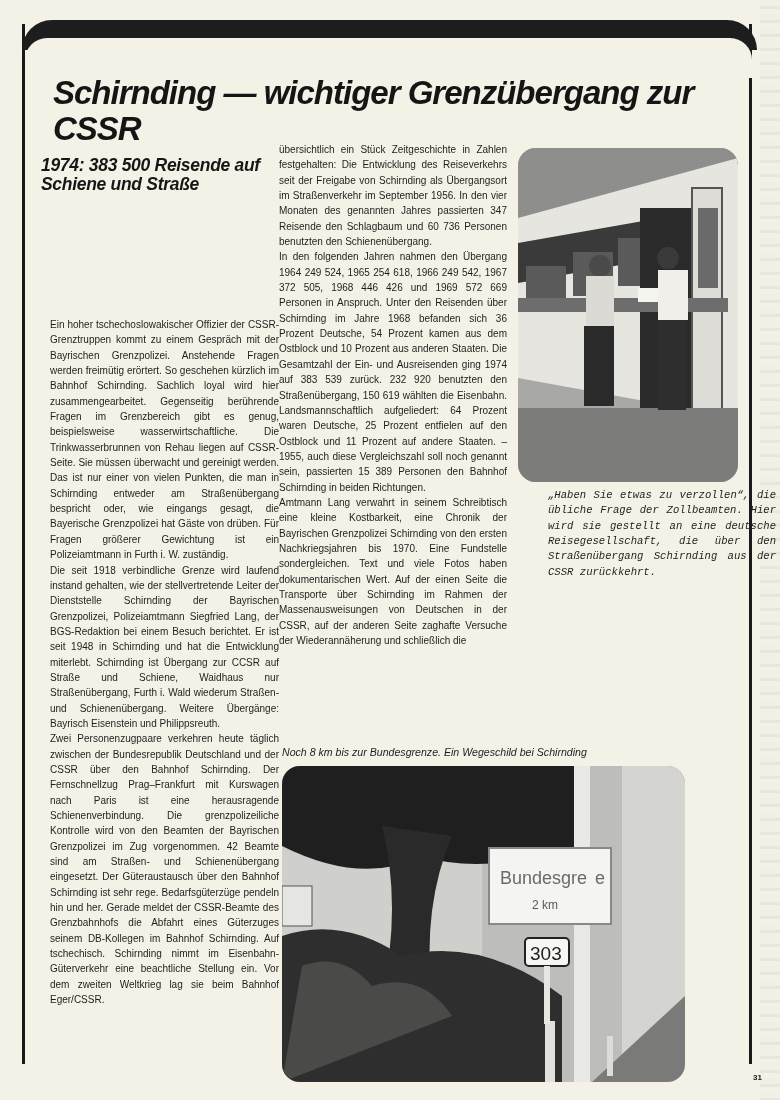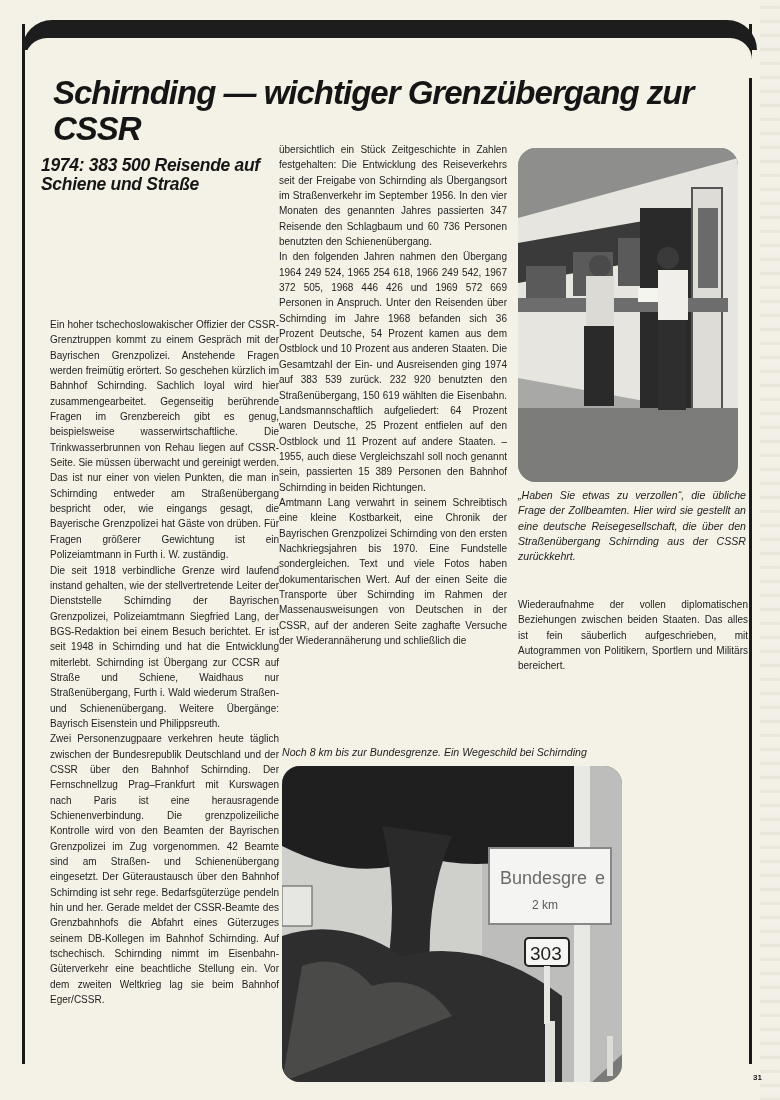--- a/index.html
+++ b/index.html
@@ -51,26 +51,26 @@
   }
   .col p { margin:0; }
   .col1 { left:50px; top:317px; width:229px; }
   .col2 { left:279px; top:142px; width:228px; }
   .col3 { left:518px; top:597px; width:230px; }
   .photo {
     position:absolute; overflow:hidden;
     border-radius:18px;
   }
   .photo-bus { left:518px; top:148px; width:220px; height:334px; background:#9a9a9a; }
-  .photo-sign { left:282px; top:766px; width:340px; height:316px; background:#7a7a7a; }
+  .photo-sign { left:282px; top:766px; width:403px; height:316px; background:#7a7a7a; }
   .caption {
     position:absolute; font-style:italic; font-size:10.6px; line-height:15.35px;
     color:#1e1e1e;
   }
-  .caption-bus { left:518px; top:488px; width:228px; text-align:justify; }
+  .caption-bus { left:548px; top:488px; width:228px; text-align:justify;font-family:Liberation Mono, monospace; }
   .caption-sign { left:282px; top:745px; width:420px; }
   .page-number {
     position:absolute; left:741px; top:1073px;
     font-size:8px; font-weight:bold; color:#222;padding-left:12px;
   }
   svg { display:block; }
 </style>
 </head>
 <body>
 
@@ -115,21 +115,20 @@
 
     <circle cx="150" cy="110" r="11" fill="#3a3a3a"></circle>
     <rect x="140" y="122" width="30" height="50" fill="#f0efea"></rect>
     <rect x="140" y="172" width="28" height="90" fill="#2e2e2e"></rect>
     <rect x="120" y="140" width="20" height="14" fill="#f5f5f0"></rect>
   </svg>
 </div>
 <div class="caption caption-bus">„Haben Sie etwas zu verzollen“, die übliche Frage der Zollbeamten. Hier wird sie gestellt an eine deutsche Reisegesellschaft, die über den Straßenübergang Schirnding aus der CSSR zurückkehrt.</div>
 
 <div class="col col3">
-  <p>Wiederaufnahme der vollen diplomatischen Beziehungen zwischen beiden Staaten. Das alles ist fein säuberlich aufgeschrieben, mit Autogrammen von Politikern, Sportlern und Militärs bereichert.</p>
 </div>
 
 <div class="caption caption-sign">Noch 8 km bis zur Bundesgrenze. Ein Wegeschild bei Schirnding</div>
 
 <div class="photo photo-sign">
   <svg width="403" height="316" viewBox="0 0 403 316">
     <rect x="0" y="0" width="403" height="316" fill="#bdbdbb"></rect>
     <rect x="0" y="40" width="200" height="200" fill="#cfcfcc"></rect>
     <path d="M0 0 H300 V80 Q200 110 140 90 Q80 120 0 80 Z" fill="#1f1f1f"></path>
     <path d="M100 60 Q120 140 100 230 L150 230 Q140 140 170 70 Z" fill="#2a2a2a"></path>

